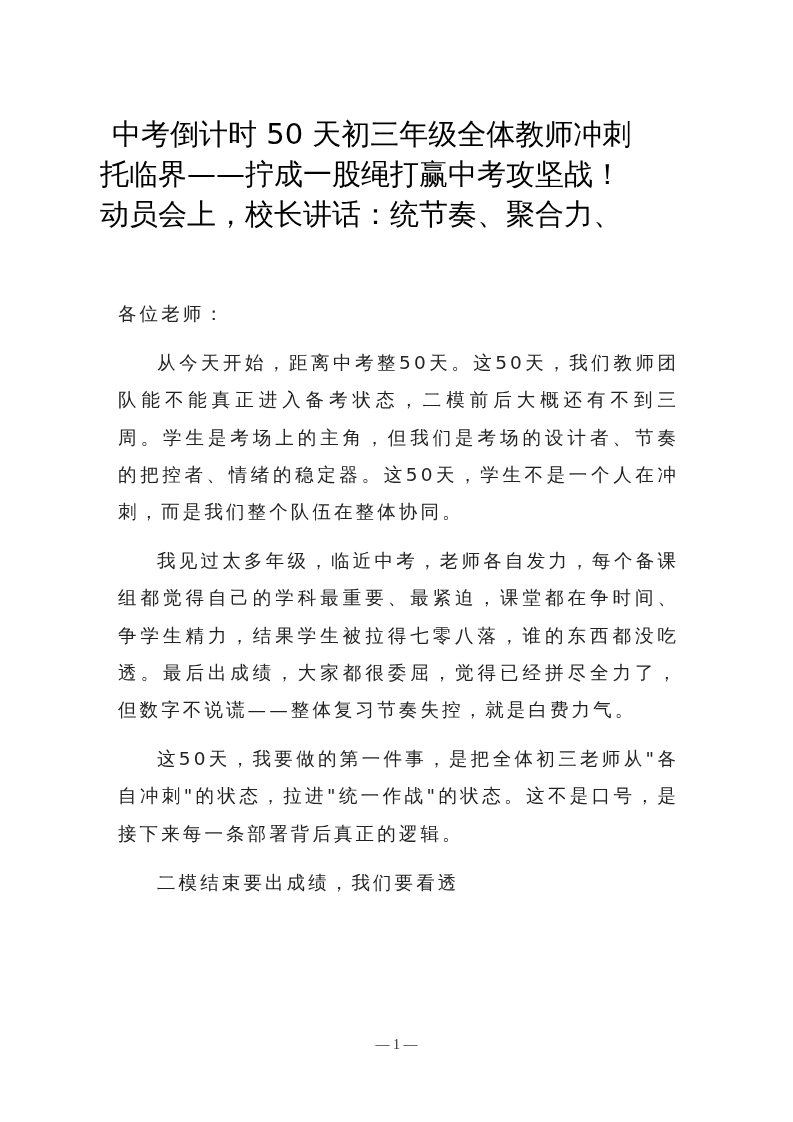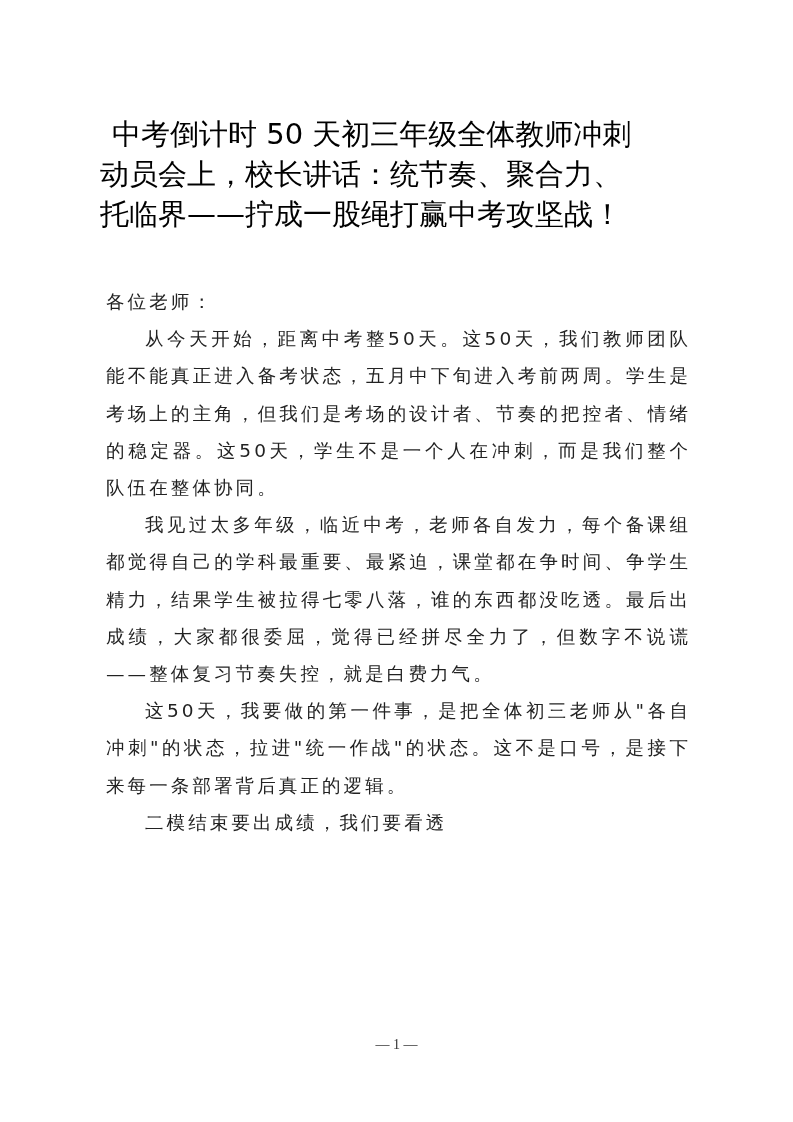--- a/index.html
+++ b/index.html
@@ -12,39 +12,39 @@
       letter-spacing: 0px; text-align: left;
     }
     .title .line { display: block; white-space: nowrap; }
     .title .line:first-child { padding-left: 12px; }
     .body-text {
       position: absolute; left: 106px; top: 283px; width: 585px;
       font-family: "DejaVu Sans", "Liberation Sans", sans-serif;
       font-size: 18.5px; line-height: 37.2px; color: #222222; letter-spacing: 3.1px;
       text-align: justify;
     }
-    .body-text p { margin: 0; }
+    .body-text p { margin: 12px; }
     .body-text p.indent { text-indent: 39px; }
     .footer {
       position: absolute; left: 0; width: 793px; top: 1037px; text-align: center;
       font-family: "Liberation Serif", "DejaVu Serif", serif; font-size: 14px; color: #333333;
     }
   </style>
 </head>
 <body>
 
 <div class="page">
   <div class="title">
     <span class="line">中考倒计时 50 天初三年级全体教师冲刺</span>
+    <span class="line">托临界——拧成一股绳打赢中考攻坚战！</span>
     <span class="line">动员会上，校长讲话：统节奏、聚合力、</span>
-    <span class="line">托临界——拧成一股绳打赢中考攻坚战！</span>
   </div>
 
   <div class="body-text">
     <p>各位老师：</p>
-    <p class="indent">从今天开始，距离中考整50天。这50天，我们教师团队能不能真正进入备考状态，五月中下旬进入考前两周。学生是考场上的主角，但我们是考场的设计者、节奏的把控者、情绪的稳定器。这50天，学生不是一个人在冲刺，而是我们整个队伍在整体协同。</p>
+    <p class="indent">从今天开始，距离中考整50天。这50天，我们教师团队能不能真正进入备考状态，二模前后大概还有不到三周。学生是考场上的主角，但我们是考场的设计者、节奏的把控者、情绪的稳定器。这50天，学生不是一个人在冲刺，而是我们整个队伍在整体协同。</p>
     <p class="indent">我见过太多年级，临近中考，老师各自发力，每个备课组都觉得自己的学科最重要、最紧迫，课堂都在争时间、争学生精力，结果学生被拉得七零八落，谁的东西都没吃透。最后出成绩，大家都很委屈，觉得已经拼尽全力了，但数字不说谎——整体复习节奏失控，就是白费力气。</p>
     <p class="indent">这50天，我要做的第一件事，是把全体初三老师从"各自冲刺"的状态，拉进"统一作战"的状态。这不是口号，是接下来每一条部署背后真正的逻辑。</p>
     <p class="indent">二模结束要出成绩，我们要看透</p>
   </div>
 
   <div class="footer">— 1 —</div>
 </div>
 
 </body></html>

